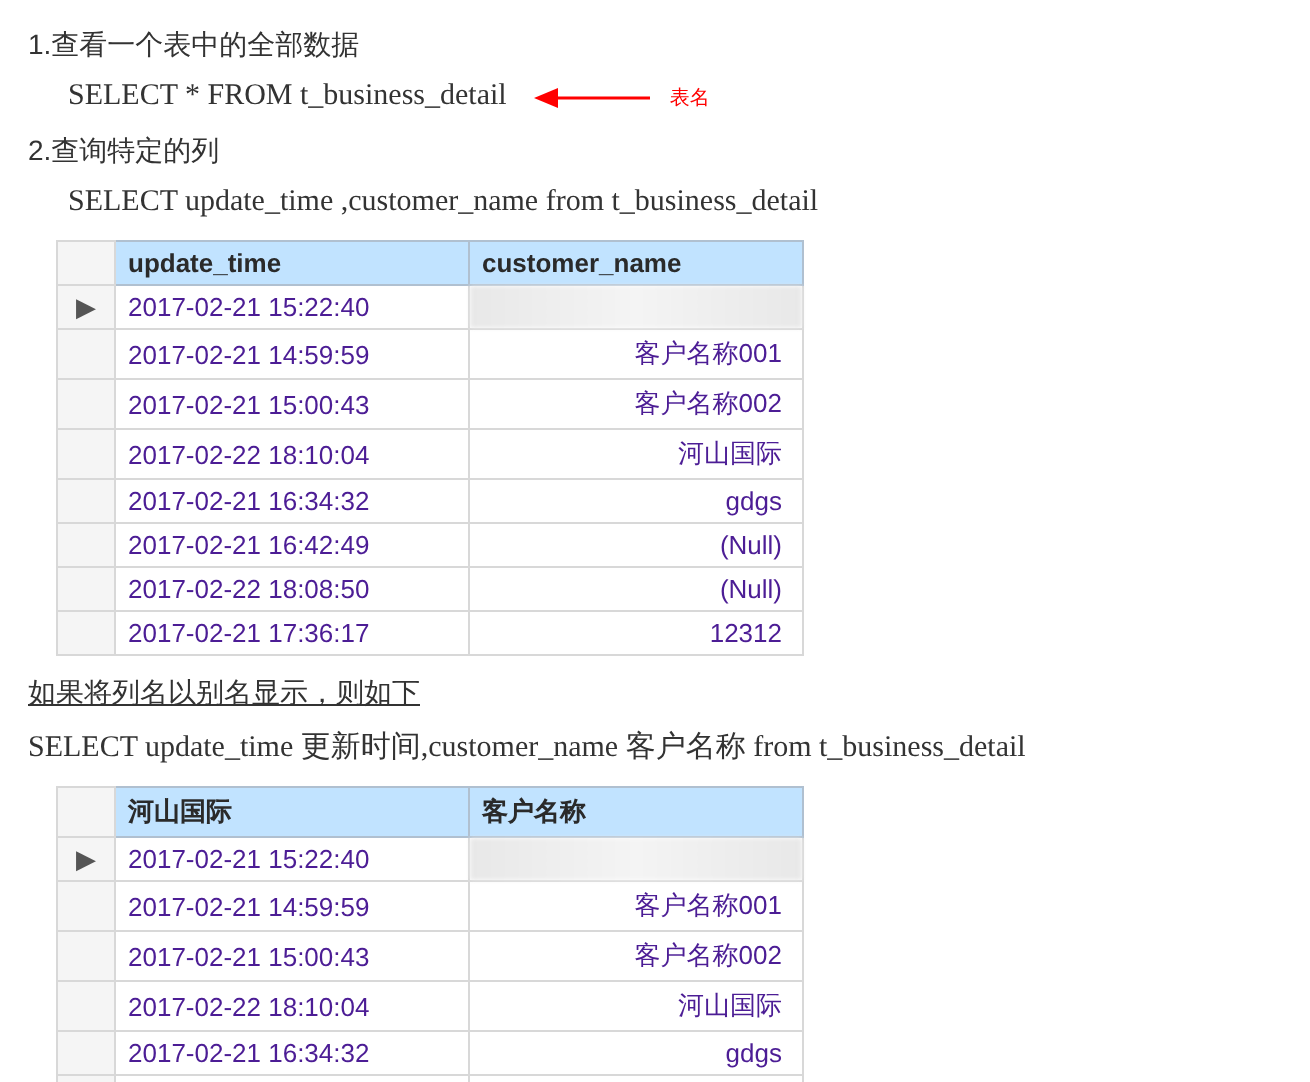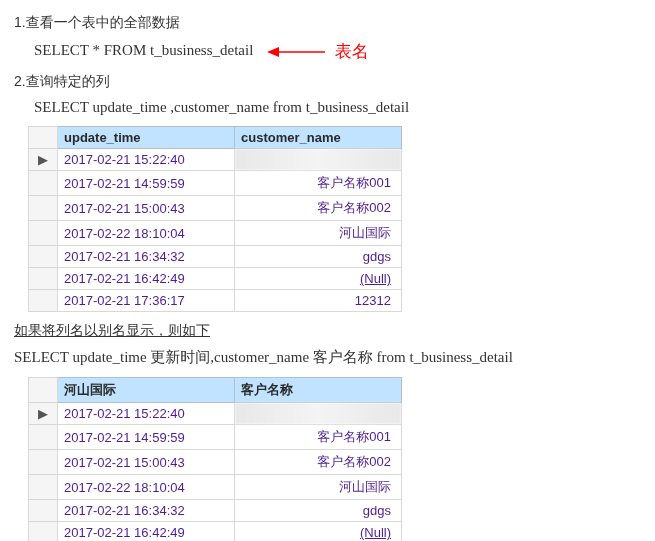--- a/index.html
+++ b/index.html
@@ -28,21 +28,21 @@
     margin-left: 10px;
   }
   .arrow-svg {
     width: 60px;
     height: 16px;
     vertical-align: middle;
   }
   .arrow-label {
     color: #ff0000;
     font-family: "SimSun", serif;
-    font-size: 17px;
+    font-size: 10px;
     margin-left: 4px;
     vertical-align: middle;
   }
   .note {
     margin: 10px 0 8px 0;
     font-family: "SimSun", serif;
     font-size: 14px;
     text-decoration: underline;
   }
   table.data {
@@ -75,21 +75,20 @@
     color: #555;
     padding: 0;
   }
   table.data th.rowhandle-h {
     width: 12px;
     background: #f5f5f5;
     border: 1px solid #d8d8d8;
   }
   .null-val {
     color: #999;
-    text-decoration: underline;
   }
   .blurred {
     position: relative;
   }
   .blurred::after {
     content: "";
     position: absolute;
     left:0; top:0; right:0; bottom:0;
     background: linear-gradient(90deg,#e8e8e8,#f4f4f4,#e8e8e8);
     filter: blur(1px);
@@ -151,20 +150,25 @@
         <td class="col1">2017-02-21 16:34:32</td>
         <td class="col2">gdgs</td>
       </tr>
       <tr>
         <td class="rowhandle"></td>
         <td class="col1">2017-02-21 16:42:49</td>
         <td class="col2 null-val">(Null)</td>
       </tr>
       <tr>
         <td class="rowhandle"></td>
+        <td class="col1">2017-02-22 18:08:50</td>
+        <td class="col2 null-val">(Null)</td>
+      </tr>
+      <tr>
+        <td class="rowhandle"></td>
         <td class="col1">2017-02-21 17:36:17</td>
         <td class="col2">12312</td>
       </tr>
     </tbody>
 </table>
 
 <div class="note">如果将列名以别名显示，则如下</div>
 
 <div class="sql-line" style="margin-left:0">SELECT update_time  更新时间,customer_name  客户名称   from t_business_detail</div>
 

